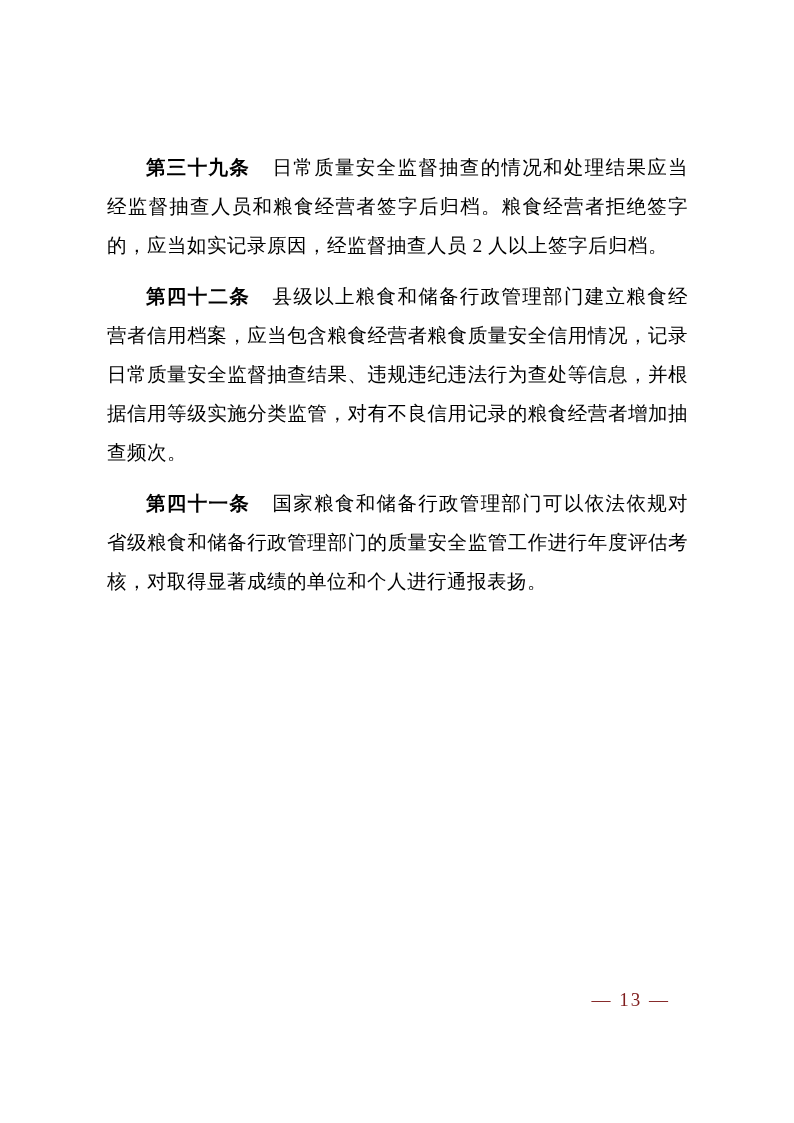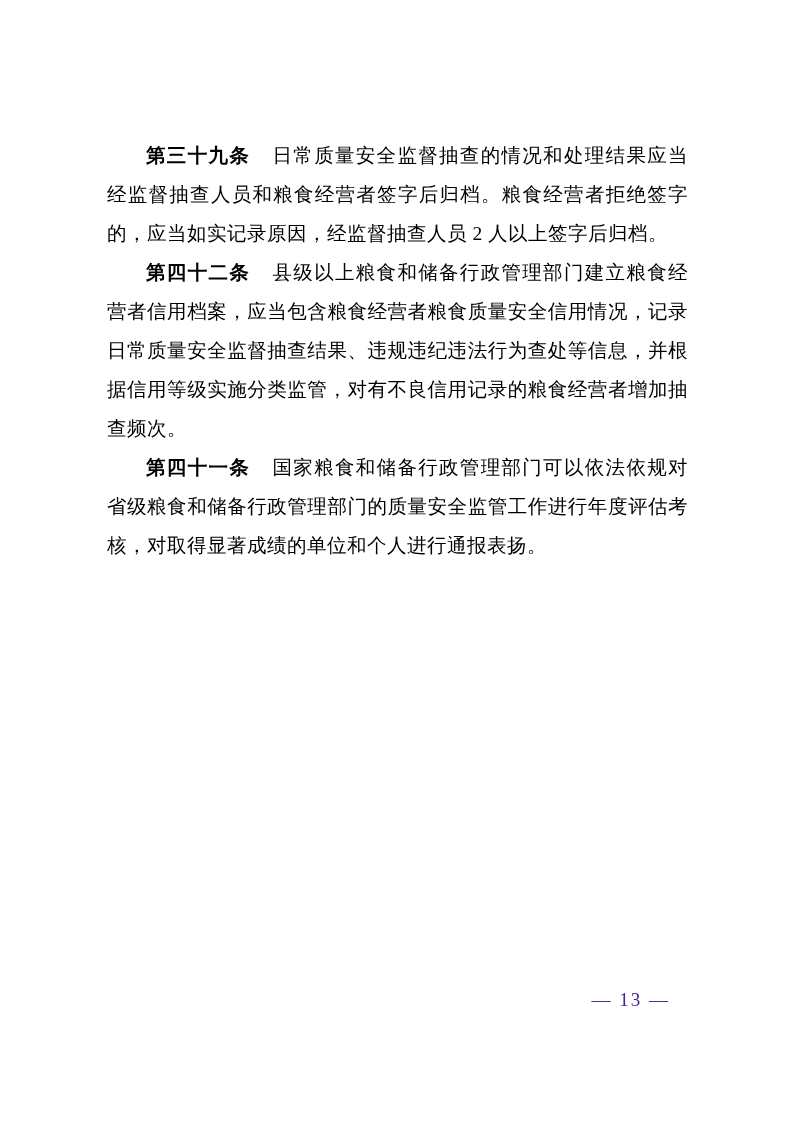--- a/index.html
+++ b/index.html
@@ -23,38 +23,39 @@
     margin: 0;
     font-size: 19.5px;
     line-height: 39px;
     text-align: justify;
     text-justify: inter-ideograph;
     letter-spacing: 0.5px;
     word-break: break-all;
   }
   .doc-body p.para.indent {
     text-indent: 2em;
+    margin-top: 12px;
   }
   .lead {
     font-weight: 700;
     font-family: "Liberation Sans", "DejaVu Sans", sans-serif;
     margin-right: 1.15em;
   }
   .lead:empty {
     display: none;
     margin-right: 0;
   }
   .page-footer {
     position: absolute;
     top: 988px;
     right: 124px;
     font-size: 19px;
     line-height: 24px;
     letter-spacing: 2px;
-    color: #4c1d95;
+    color: #7f1d1d;
     font-family: "Liberation Serif", "DejaVu Serif", serif;
   }
 </style>
 </head>
 <body>
 
 <div class="doc-page">
   <main class="doc-body">
 
 

